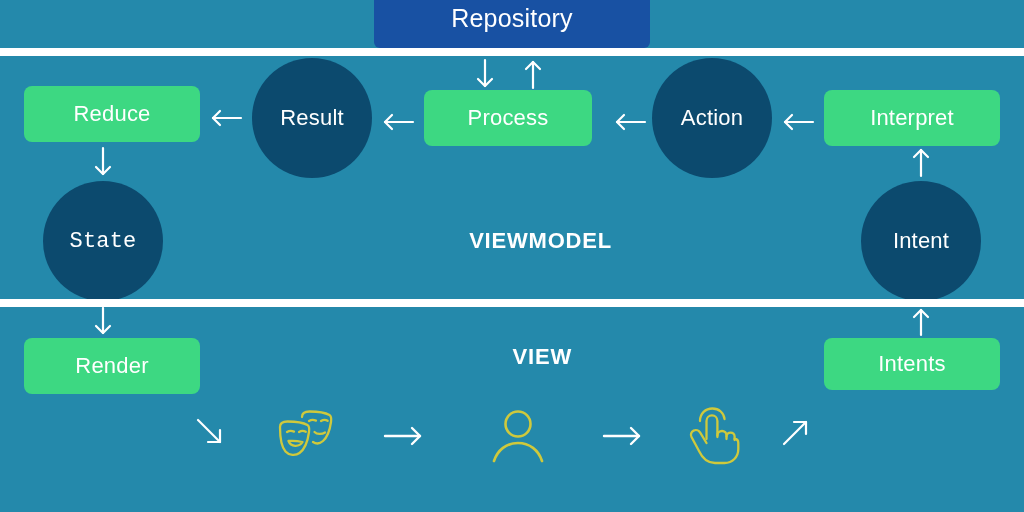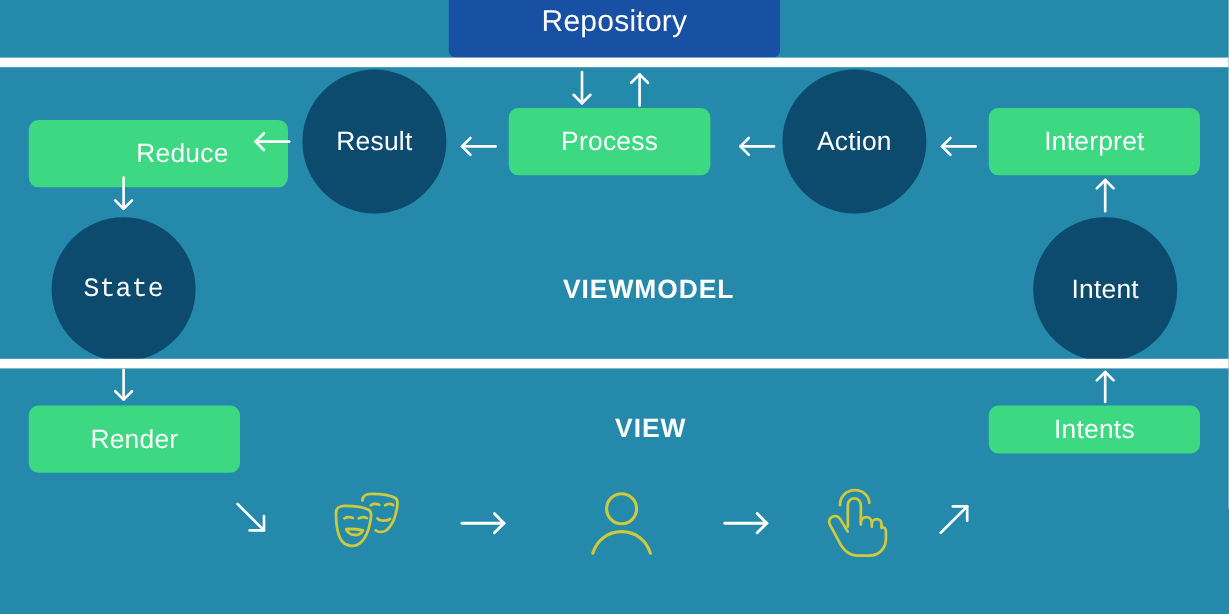--- a/index.html
+++ b/index.html
@@ -106,21 +106,21 @@
 <div id="canvas">
 
   <div id="repository-box">
     <span class="lbl">Repository</span>
   </div>
 
   <div class="band-divider" id="divider-top"></div>
 
   <div class="layer-caption" style="left:412px; top:228px; width:200px;">VIEWMODEL</div>
 
-  <div class="node-box" style="left:24px; top:100px; width:176px; height:56px;padding-left:40px;">
+  <div class="node-box" style="left:24px; top:86px; width:176px; height:56px;">
     <span class="lbl">Reduce</span>
   </div>
 
   <div class="node-circle" style="left:252px; top:58px; width:120px; height:120px;">
     <span class="lbl">Result</span>
   </div>
 
   <div class="node-box" style="left:424px; top:90px; width:168px; height:56px;">
     <span class="lbl">Process</span>
   </div>
@@ -212,21 +212,21 @@
     <svg width="28" height="30" viewBox="0 0 28 30" fill="none" stroke="#ffffff" stroke-width="2.2" stroke-linecap="round" stroke-linejoin="round">
       <path d="M14 28 V3"></path>
         <path d="M7 10 L14 3 L21 10"></path>
     </svg>
   </div>
 
   <div class="node-box" style="left:24px; top:338px; width:176px; height:56px;">
     <span class="lbl">Render</span>
   </div>
 
-  <div class="node-box" style="left:824px; top:338px; width:176px; height:40px;text-align:center;">
+  <div class="node-box" style="left:824px; top:338px; width:176px; height:52px;text-align:center;">
     <span class="lbl">Intents</span>
   </div>
 
   <div class="arrow" style="left:192px; top:414px;">
     <svg width="36" height="36" viewBox="0 0 36 36" fill="none" stroke="#ffffff" stroke-width="2.2" stroke-linecap="round" stroke-linejoin="round">
       <path d="M6 6 L28 28"></path>
         <path d="M28 16 L28 28 L16 28"></path>
     </svg>
   </div>
 

